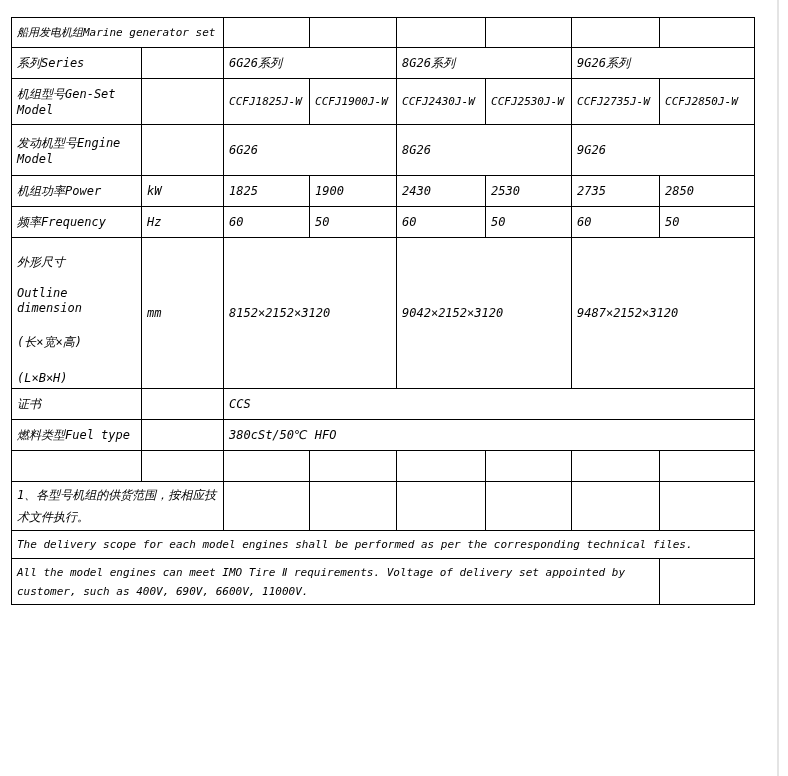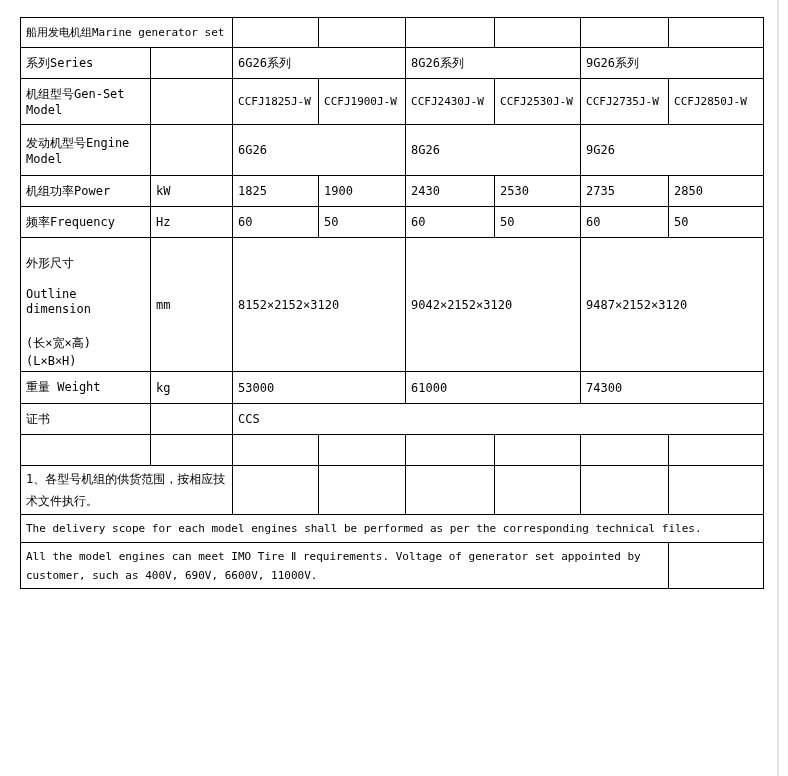--- a/index.html
+++ b/index.html
@@ -5,25 +5,26 @@
   html,body{margin:0;padding:0;}
   body{
     width:788px;height:776px;
     background:#ffffff;
     position:relative;
     overflow:hidden;
     font-family:"DejaVu Sans Mono","DejaVu Sans",sans-serif;
     color:#000000;
   }
   .spec-table{
-    position:absolute;left:20px;top:17px;
+    position:absolute;left:11px;top:17px;
     border-collapse:collapse;
     table-layout:fixed;
     width:743px;
     font-size:12px;
+    font-style:italic;
   }
   .spec-table td{
     border:1px solid #000000;
     padding:2px 4px 2px 5px;
     vertical-align:middle;
     overflow:hidden;
     word-break:break-word;
   }
   .nw{white-space:nowrap;}
   .s11{font-size:11px;}
@@ -31,21 +32,21 @@
   .r1{height:30px}.r2{height:31px}.r3{height:31px}.r4{height:46px}
   .r5{height:51px}.r6{height:31px}.r7{height:31px}.r8{height:31px}
   .r9{height:134px}.r10{height:32px}.r11{height:31px}.r12{height:31px}
   .r13{height:31px}.r14{height:32px}.r15{height:47px}.r16{height:28px}
   .r17{height:51px}.r18{height:46px}
   .note-cn{line-height:1.85;margin-top:30px;}
   .note-en{line-height:1.75;}
   .outline-label div{line-height:1.25;}
   .outline-cn{margin-bottom:16px;margin-top:15px;}
   .outline-en{margin-bottom:19px;}
-  .outline-dims-cn{margin-bottom:3px;}
+  .outline-dims-cn{margin-bottom:21px;}
   .window-edge{
     position:absolute;left:777px;top:0;width:2px;height:776px;
     background:#e4e4e4;
   }
 </style>
 </head>
 <body>
 
 <table class="spec-table">
   <colgroup>
@@ -127,34 +128,32 @@
       <div class="outline-en">Outline dimension</div>
       <div class="outline-dims-cn">(长×宽×高)</div>
       <div>(L×B×H)</div>
     </td>
     <td>mm</td>
     <td colspan="2" class="nw">8152×2152×3120</td>
     <td colspan="2" class="nw">9042×2152×3120</td>
     <td colspan="2" class="nw">9487×2152×3120</td>
   </tr>
 
-  <tr class="r10">
-    <td>重量 Weight</td>
-    <td>kg</td>
-    <td colspan="2" class="nw">53000</td>
-    <td colspan="2" class="nw">61000</td>
-    <td colspan="2" class="nw">74300</td>
-  </tr>
 
   <tr class="r11">
     <td>证书</td>
     <td></td>
     <td colspan="6" class="nw">CCS</td>
   </tr>
 
+  <tr class="r12">
+    <td>燃料类型Fuel type</td>
+    <td></td>
+    <td colspan="6" class="nw">380cSt/50℃ HFO</td>
+  </tr>
 
   <tr class="r13">
     <td></td>
     <td></td>
     <td></td>
     <td></td>
     <td></td>
     <td></td>
     <td></td>
     <td></td>
@@ -170,19 +169,19 @@
     <td></td>
     <td></td>
   </tr>
 
   <tr class="r16">
     <td colspan="8" class="s11">The delivery scope for each model engines shall be performed as per the corresponding technical files.</td>
   </tr>
 
 
   <tr class="r18">
-    <td colspan="7" class="note-en s11">All the model engines can meet IMO Tire Ⅱ requirements. Voltage of generator set appointed by customer, such as 400V, 690V, 6600V, 11000V.</td>
+    <td colspan="7" class="note-en s11">All the model engines can meet IMO Tire Ⅱ requirements. Voltage of delivery set appointed by customer, such as 400V, 690V, 6600V, 11000V.</td>
     <td></td>
   </tr>
 </tbody>
   </table>
 
 <div class="window-edge"></div>
 
 </body></html>

